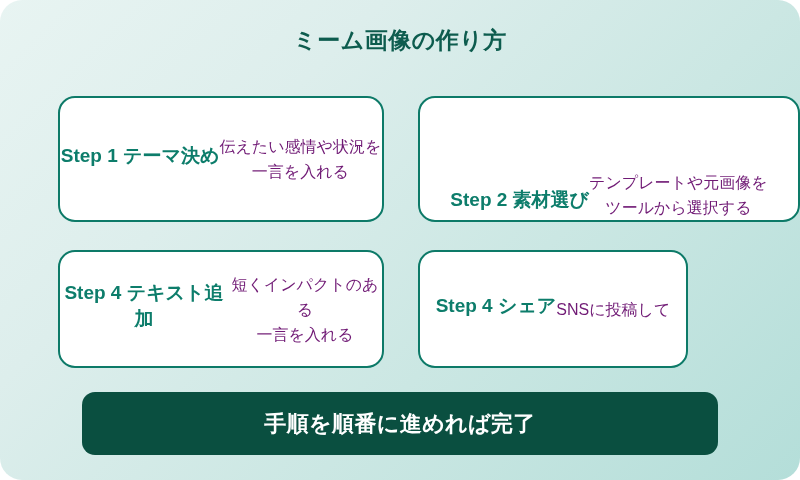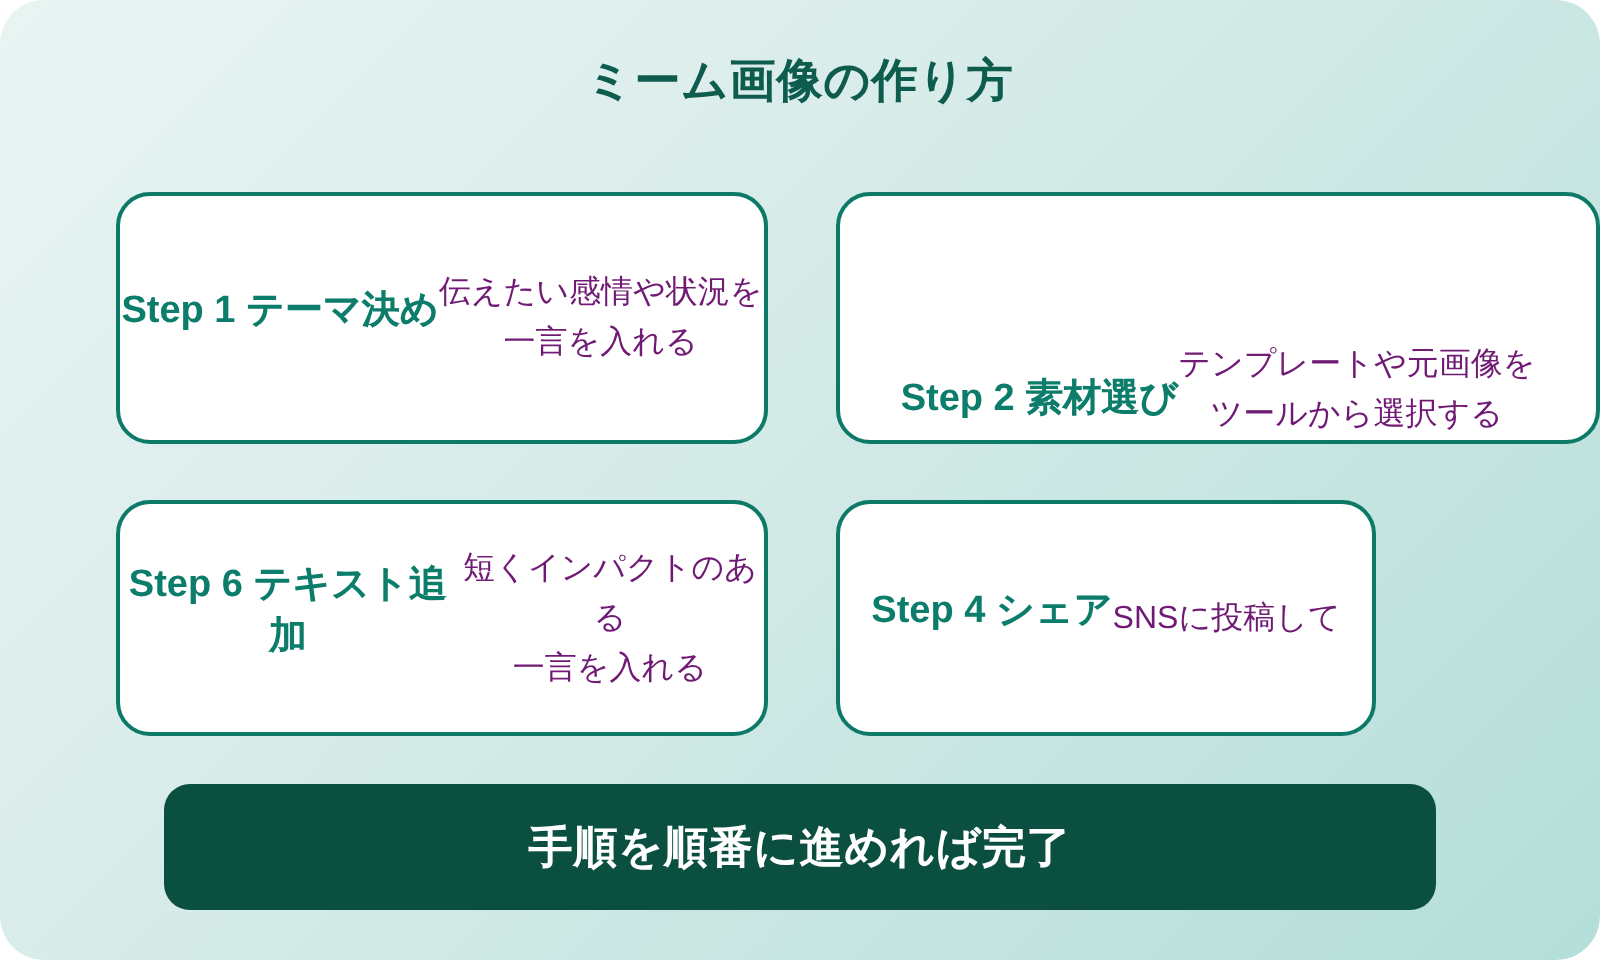--- a/index.html
+++ b/index.html
@@ -113,21 +113,21 @@
 
   <div class="card card-2">
     <div class="card-heading">Step 2 素材選び</div>
     <div class="card-body">
       <span class="line">テンプレートや元画像を</span>
       <span class="line">ツールから選択する</span>
     </div>
   </div>
 
   <div class="card card-3">
-    <div class="card-heading">Step 6 テキスト追加</div>
+    <div class="card-heading">Step 4 テキスト追加</div>
     <div class="card-body">
       <span class="line">短くインパクトのある</span>
       <span class="line">一言を入れる</span>
     </div>
   </div>
 
   <div class="card card-4">
     <div class="card-heading">Step 4 シェア</div>
     <div class="card-body">
       <span class="line">SNSに投稿して</span>

